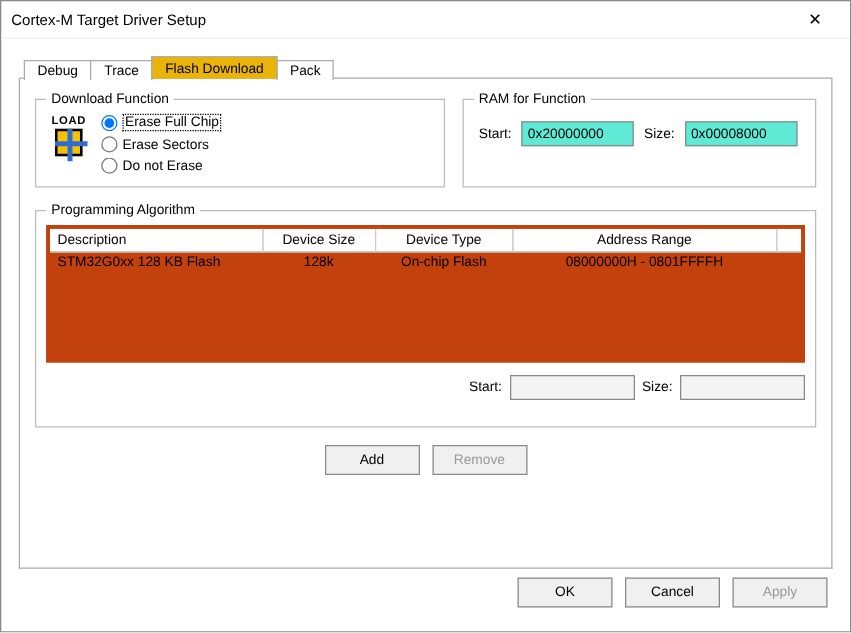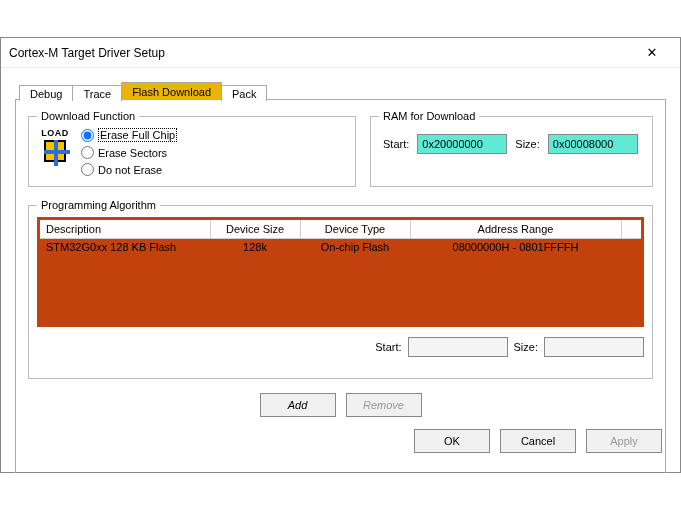--- a/index.html
+++ b/index.html
@@ -1,17 +1,17 @@
 <!DOCTYPE html>
 <html><head>
 <meta charset="utf-8">
 <style>
 * { box-sizing: border-box; font-family: "Segoe UI", Tahoma, sans-serif; font-size: 11px; }
 body { margin: 0; background: #fff; }
-.window { width: 681px; height: 436px; border: 1px solid #888; background: #fff; position: relative; margin-top: 37px; }
+.window { width: 681px; height: 506px; border: 1px solid #888; background: #fff; position: relative; }
 .titlebar { height: 30px; display: flex; align-items: center; padding: 0 8px; border-bottom: 1px solid #eee; }
 .titlebar .title { flex: 1; font-size: 12px; }
 .titlebar .close { width: 40px; text-align: center; font-size: 13px; cursor: default; }
 .client { padding: 10px 14px 0 14px; }
 .tabs { display: flex; align-items: flex-end; border-bottom: 1px solid #aaa; height: 22px; padding-left: 4px; gap: 0; }
 .tab { padding: 3px 10px 2px 10px; border: 1px solid #aaa; border-bottom: none; background: #fff; position: relative; top: 1px; margin-right: -1px; cursor: default; }
 .tab.inactive { top: 2px; padding-top: 2px; padding-bottom: 1px; }
 .tab.active { background: #eab308; z-index: 2; }
 .tabbody { border: 1px solid #aaa; border-top: none; padding: 10px 12px 20px 12px; height: 392px; }
 .row1 { display: flex; gap: 14px; }
@@ -32,21 +32,21 @@
 .ram input { width: 90px; height: 20px; border: 1px solid #888; background: #5eead4; padding: 0 4px; font-size: 11px; }
 .pa { margin-top: 12px; height: 180px; position: relative; }
 .tablewrap { border: 3px solid #c2410c; height: 110px; background: #c2410c; overflow: hidden; }
 table { width: 100%; border-collapse: collapse; }
 th { text-align: left; font-weight: normal; background: #fff; border-right: 1px solid #ccc; border-bottom: 1px solid #ccc; padding: 2px 6px; height: 18px; }
 th:last-child { border-right: none; }
 td { padding: 2px 6px; }
 .startsize { display: flex; justify-content: flex-end; gap: 6px; align-items: center; margin-top: 10px; }
 .startsize input { width: 100px; height: 20px; border: 1px solid #888; background: #f4f4f4; padding: 0 4px; }
 .btns { display: flex; justify-content: center; gap: 10px; margin-top: 14px; }
-button.std { width: 76px; height: 24px; border: 1px solid #888; background: #f0f0f0; cursor: default; font-style: italic; }
+button.std { width: 76px; height: 24px; border: 1px solid #888; background: #f0f0f0; cursor: default; }
 button.std:disabled { color: #999; }
 .footer { position: absolute; bottom: 19px; right: 18px; display: flex; gap: 10px; }
 button.fbtn { width: 76px; height: 24px; border: 1px solid #888; background: #f0f0f0; }
 button.fbtn:disabled { color: #999; }
 input[type=radio], input[type=checkbox] { margin: 0; width: 13px; height: 13px; }
 </style>
 </head>
 <body>
 
 <div class="window">
@@ -80,21 +80,21 @@
                   <span>Erase Sectors</span>
                 </label>
               <label>
                   <input type="radio" name="erase" style="">
                   <span>Do not Erase</span>
                 </label>
             </div>
           </div>
         </fieldset>
         <fieldset class="ram">
-          <legend>RAM for Download</legend>
+          <legend>RAM for Function</legend>
           <div class="fields">
             <span>Start:</span>
             <input type="text" value="0x20000000" style="">
             <span>Size:</span>
             <input type="text" value="0x00008000" style="">
           </div>
         </fieldset>
       </div>
 
       <fieldset class="pa">

